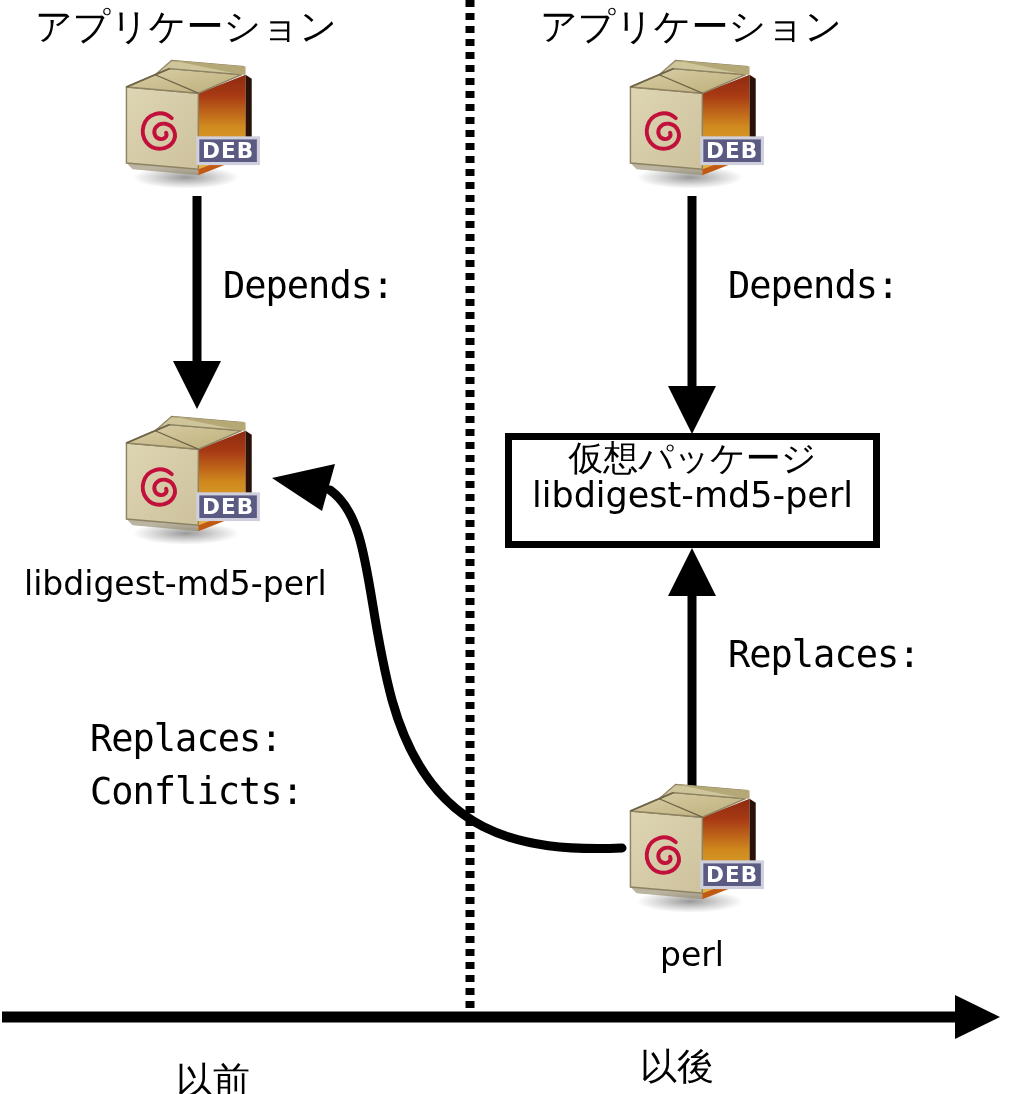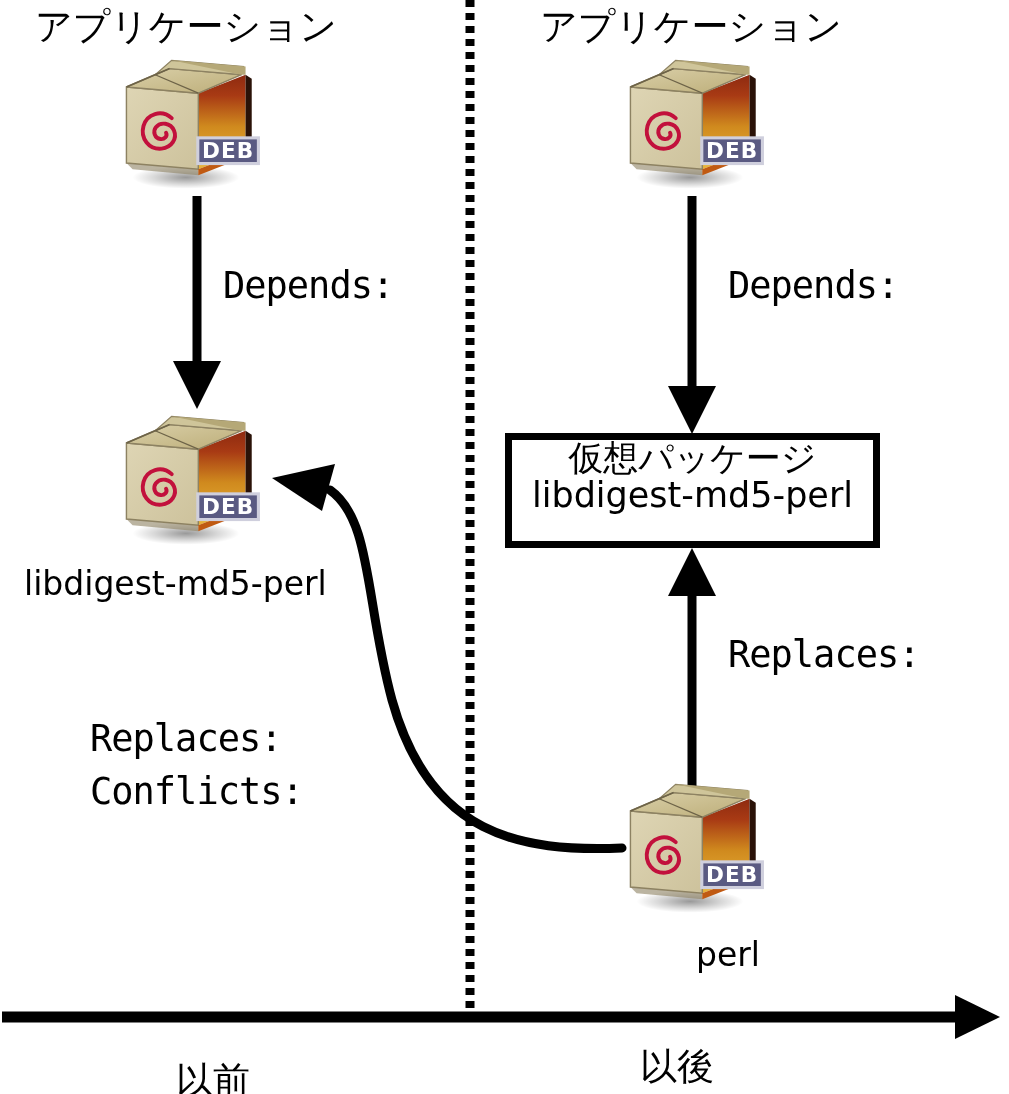--- a/index.html
+++ b/index.html
@@ -203,18 +203,18 @@
 
   <div class="abs mono-label" style="left:90px; top:718px;">Replaces:</div>
   <div class="abs mono-label" style="left:90px; top:771px;">Conflicts:</div>
 
   <div class="deb-icon" style="left:614px; top:780px; width:152px; height:136px;">
     <svg width="152" height="136" viewBox="0 0 148 132">
         <use href="#debIcon"></use>
       </svg>
   </div>
 
-  <div class="abs pkg-name" style="left:696px; top:938px;">perl</div>
+  <div class="abs pkg-name" style="left:660px; top:938px;">perl</div>
 
   <div class="abs axis-label" style="left:176px; top:1038px;margin-top:24px;">以前</div>
   <div class="abs axis-label" style="left:640px; top:1048px;">以後</div>
 
 </div>
 
 </body></html>

